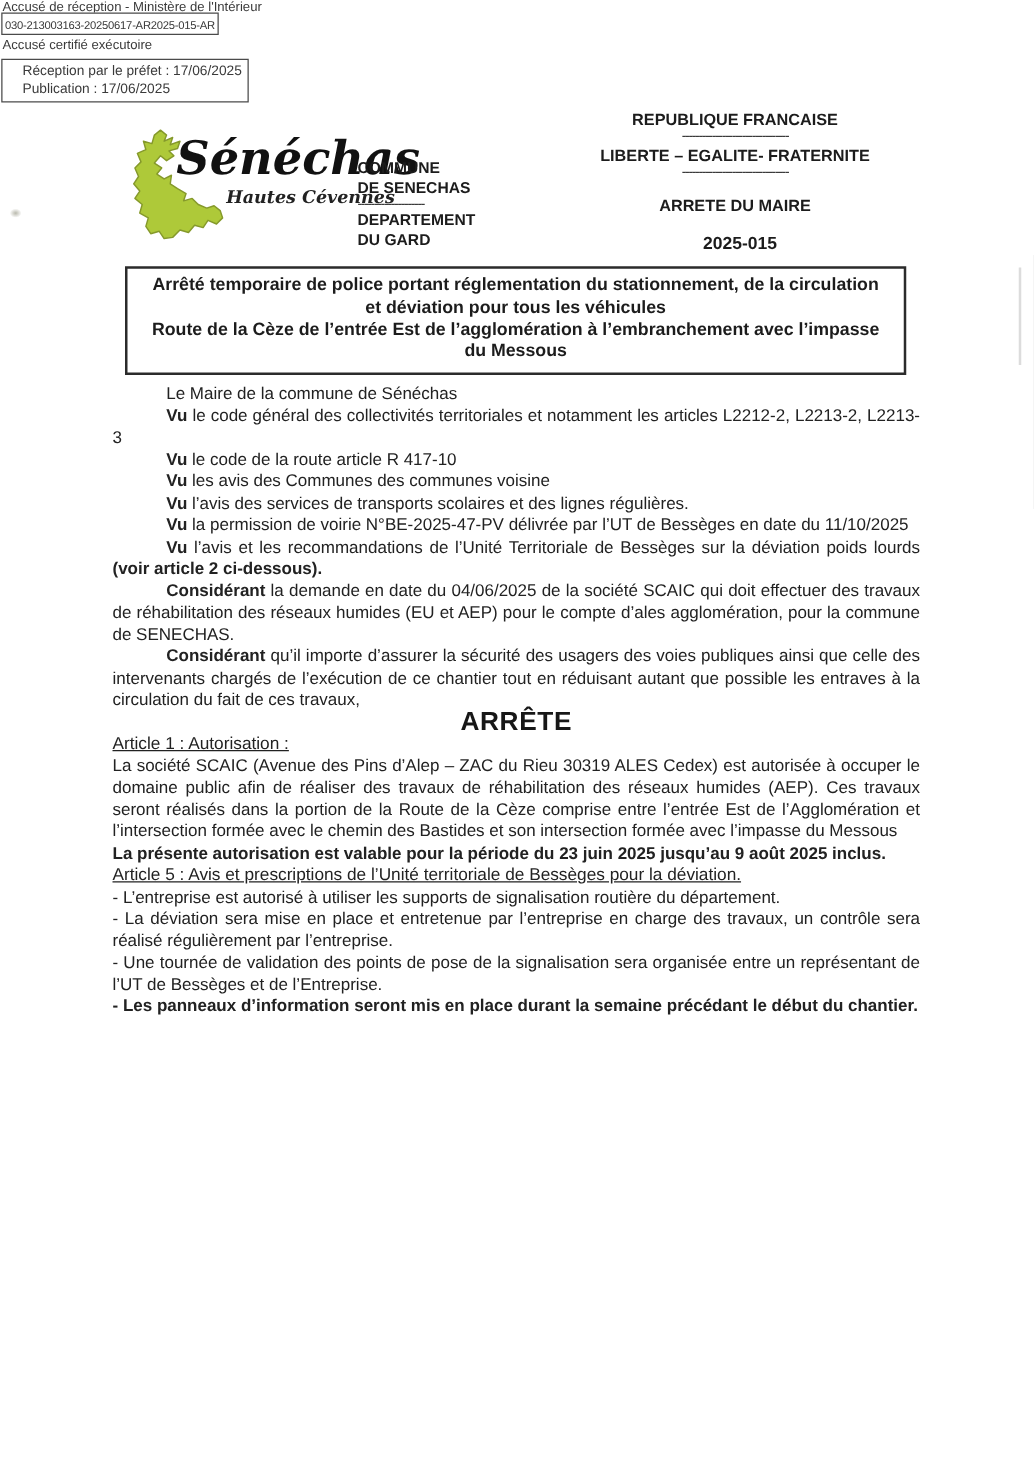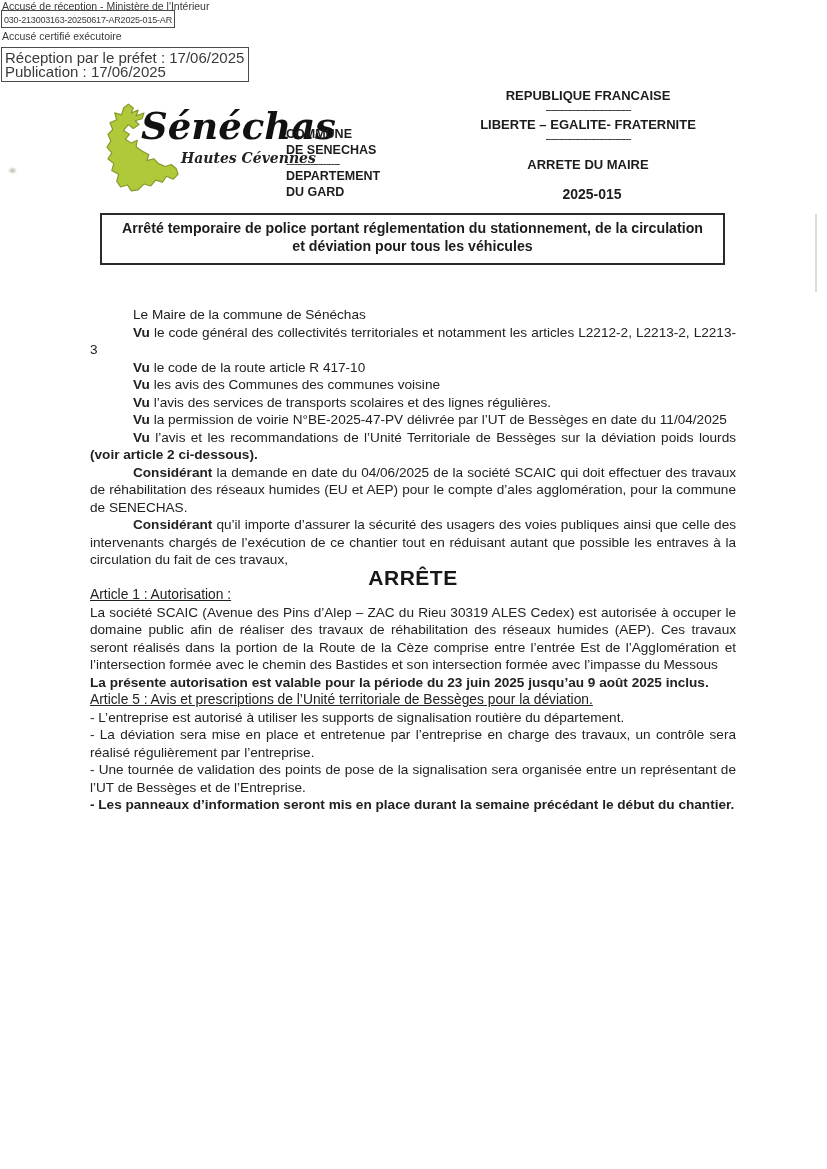--- a/index.html
+++ b/index.html
@@ -10,21 +10,21 @@
     background:#ffffff;
     font-family:"Liberation Sans",sans-serif;
     color:#1f1f1f;
     overflow:hidden;
     margin:0 auto;
   }
   
   .receipt-line{position:absolute;font-size:10.5px;color:#3a3a3a;white-space:nowrap;}
   .receipt-box{position:absolute;border:1px solid #4a4a4a;background:#fff;color:#3a3a3a;white-space:nowrap;}
   .ref-box{left:1px;top:10px;font-size:9px;letter-spacing:-0.2px;padding:4px 2px 2px 2px;}
-  .dates-box{left:1px;top:47px;font-size:15px;line-height:13.5px;padding:3px 4px 3px 3px;}
+  .dates-box{left:1px;top:47px;font-size:11px;line-height:13.5px;padding:3px 4px 3px 16px;}
   
   .logo{position:absolute;left:105px;top:96px;width:190px;height:102px;}
   .logo svg{position:absolute;left:0;top:6px;}
   .logo-name{
     position:absolute;left:36px;top:8px;
     font-family:"DejaVu Serif",serif;font-style:italic;font-weight:bold;
     font-size:37px;color:#111;white-space:nowrap;
   }
   .logo-sub{
     position:absolute;left:76px;top:54px;
@@ -103,31 +103,32 @@
     <div class="rline">REPUBLIQUE FRANCAISE</div>
     <div class="sep">--------------------------------</div>
     <div class="rline">LIBERTE – EGALITE- FRATERNITE</div>
     <div class="sep">--------------------------------</div>
     <div class="rline rline3">ARRETE DU MAIRE</div>
   </div>
   <div class="arrete-number">2025-015</div>
 
   <div class="title-box">
     <div>Arrêté temporaire de police portant réglementation du stationnement, de la circulation et déviation pour tous les véhicules</div>
+    <div>Route de la Cèze de l’entrée Est de l’agglomération à l’embranchement avec l’impasse du Messous</div>
   </div>
 
   <div class="doc-body">
 
     <p class="indent">Le Maire de la commune de Sénéchas</p>
 
     <p class="indent justify mt-blank"><b>Vu</b><span> le code général des collectivités territoriales et notamment les articles L2212-2, L2213-2, L2213-3</span></p>
     <p class="indent justify"><b>Vu</b><span> le code de la route article R 417-10</span></p>
     <p class="indent justify"><b>Vu</b><span> les avis des Communes des communes voisine</span></p>
     <p class="indent justify"><b>Vu</b><span> l’avis des services de transports scolaires et des lignes régulières.</span></p>
-    <p class="indent justify"><b>Vu</b><span> la permission de voirie N°BE-2025-47-PV délivrée par l’UT de Bessèges en date du 11/04/2025</span></p>
+    <p class="indent justify"><b>Vu</b><span> la permission de voirie N°BE-2025-47-PV délivrée par l’UT de Bessèges en date du 11/10/2025</span></p>
 
     <p class="indent justify mt-10"><b>Vu</b><span> l’avis et les recommandations de l’Unité Territoriale de Bessèges sur la déviation poids lourds </span><b>(voir article 2 ci-dessous).</b></p>
 
     <p class="indent justify mt-20"><b>Considérant</b><span> la demande en date du 04/06/2025 de la société SCAIC qui doit effectuer des travaux de réhabilitation des réseaux humides (EU et AEP) pour le compte d’ales agglomération, pour la commune de SENECHAS.</span></p>
 
     <p class="indent justify mt-17"><b>Considérant</b><span> qu’il importe d’assurer la sécurité des usagers des voies publiques ainsi que celle des intervenants chargés de l’exécution de ce chantier tout en réduisant autant que possible les entraves à la circulation du fait de ces travaux,</span></p>
 
     <p class="arrete-heading mt-14">ARRÊTE</p>
 
     <p class="article-heading mt-26">Article 1 : Autorisation :</p>

